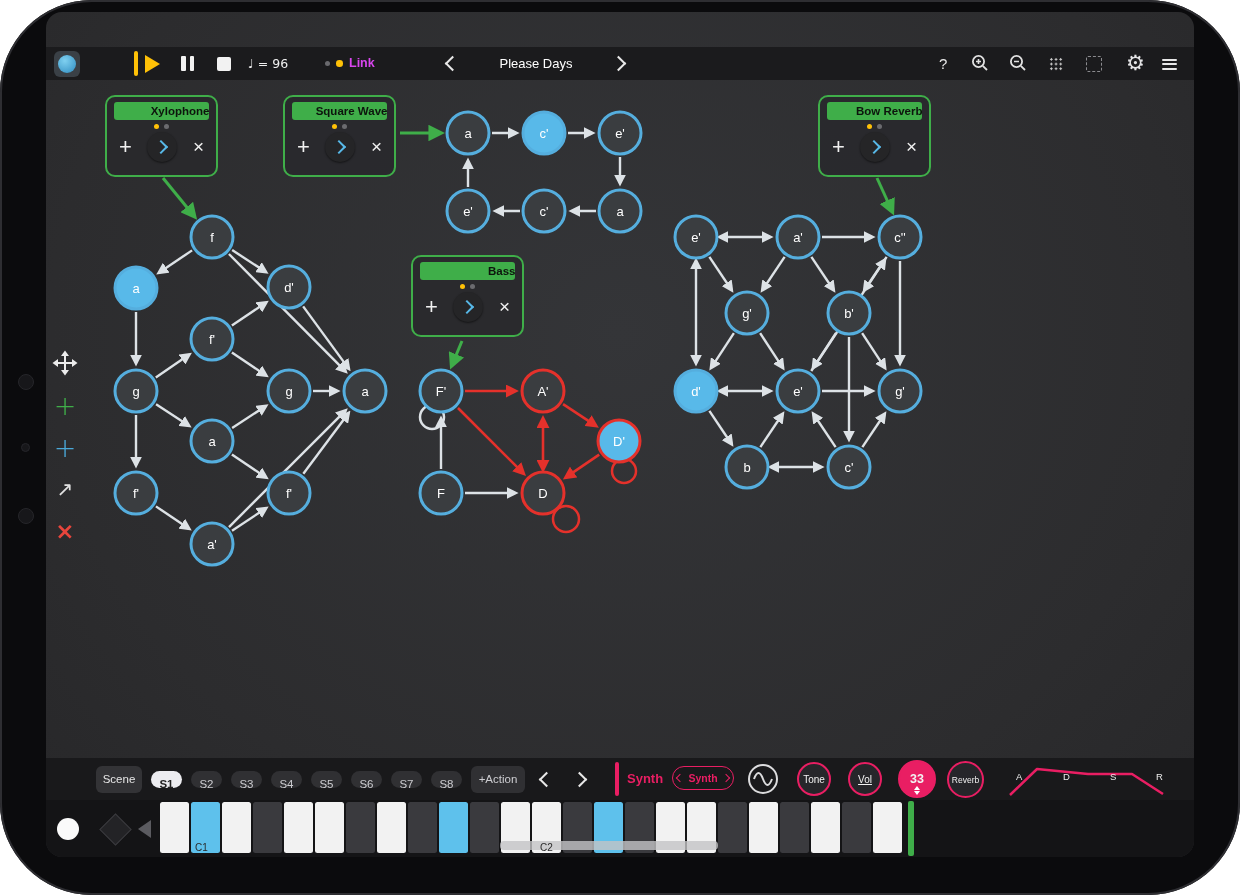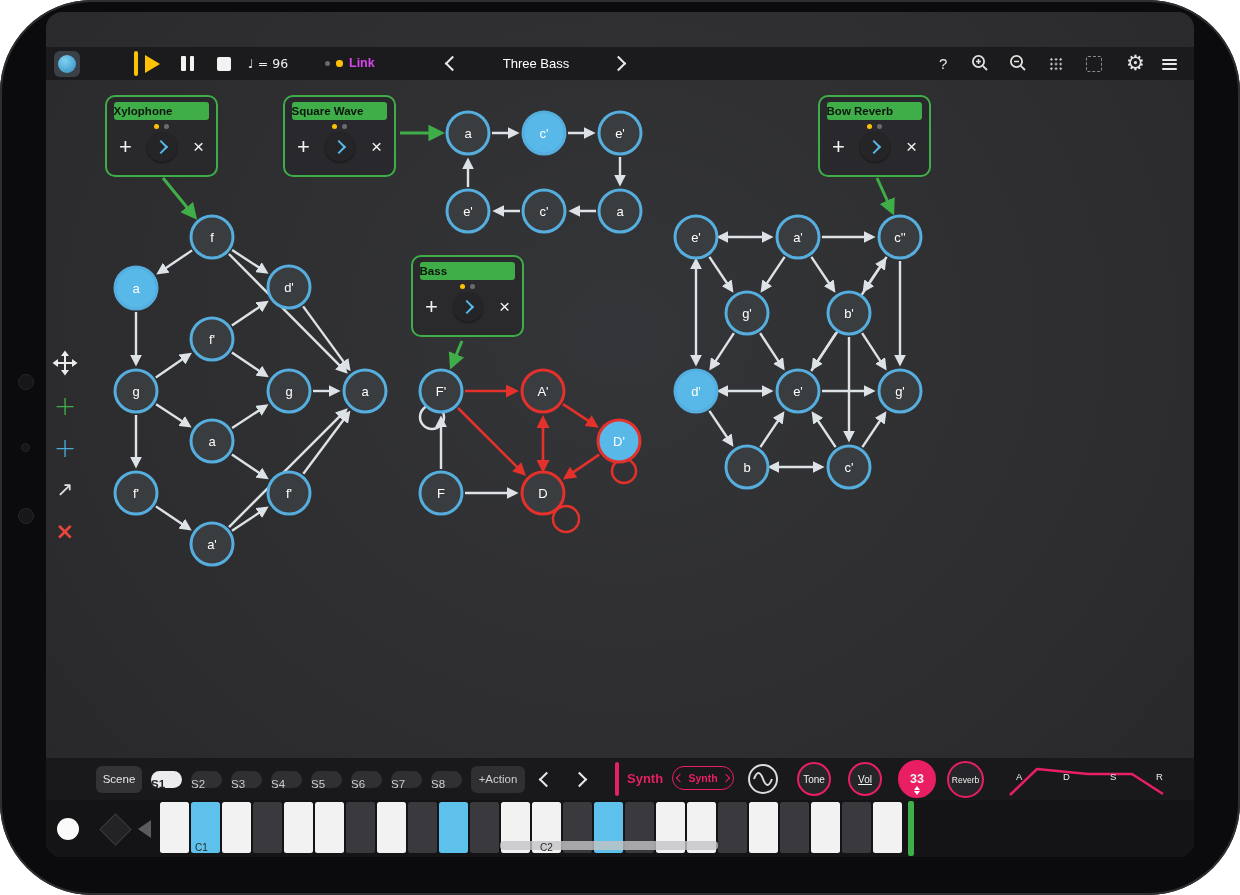--- a/index.html
+++ b/index.html
@@ -39,37 +39,37 @@
   
   .tools{position:absolute;left:2px;top:334px;width:38px;z-index:20;}
   .tool{position:relative;width:34px;height:34px;margin-bottom:8px;display:flex;align-items:center;justify-content:center;
         font-family:"DejaVu Sans",sans-serif;}
   .tool.plus-g{color:#3fae49;font-size:27px;font-weight:300;}
   .tool.plus-b{color:#4aa8d8;font-size:27px;font-weight:300;}
   .tool.arrow{color:#e0e0e0;font-size:20px;}
   .tool.del{color:#e8453c;font-size:23px;font-weight:bold;}
   
   .emitter{position:absolute;width:113px;height:82px;background:rgba(41,41,44,.92);border:2px solid #3fae49;border-radius:10px;z-index:10;box-sizing:border-box;}
-  .em-title{margin:5px auto 0;width:88%;height:18px;line-height:18px;background:#3fae49;border-radius:3px;color:#0d150d;font-size:11.5px;text-align:left;font-weight:bold;}
+  .em-title{margin:5px auto 0;width:88%;height:18px;line-height:18px;background:#3fae49;border-radius:3px;color:#0d150d;font-size:11.5px;text-align:right;font-weight:bold;}
   .em-dots{display:flex;justify-content:center;gap:5px;margin-top:4px;height:6px;}
   .em-dots .dy{width:5px;height:5px;border-radius:50%;background:#ffc107;}
   .em-dots .dg{width:5px;height:5px;border-radius:50%;background:#6b6b6f;}
   .em-row{display:flex;align-items:center;justify-content:space-between;padding:2px 12px 0;}
   .em-plus{color:#f0f0f0;font-size:22px;font-weight:300;line-height:28px;}
   .em-play{width:30px;height:30px;border-radius:50%;background:#252527;display:flex;align-items:center;justify-content:center;box-shadow:0 1px 2px rgba(0,0,0,.5);}
   .em-play .chev{width:8px;height:8px;border-left:2.6px solid #58b9e9;border-bottom:2.6px solid #58b9e9;transform:rotate(225deg);margin-left:-3px;}
   .em-close{color:#f0f0f0;font-size:19px;line-height:28px;}
   
   #graph-svg{position:absolute;left:0;top:0;width:1148px;height:845px;z-index:5;}
   #graph-svg text{font-family:"Liberation Sans","DejaVu Sans",sans-serif;}
   
   .scenebar{position:absolute;left:0;top:746px;width:100%;height:42px;background:#19191b;z-index:30;}
   .scene-row{position:absolute;left:50px;top:0;height:42px;display:flex;align-items:center;gap:9px;}
   .scene-lbl{width:46px;height:27px;line-height:27px;background:#333336;border-radius:6px;color:#e6e6e6;font-size:11.5px;text-align:center;}
-  .scene-btn{width:31px;height:17px;line-height:27px;background:#303033;border-radius:10px;color:#cdcdd1;font-size:11.5px;text-align:left;}
+  .scene-btn{width:31px;height:17px;line-height:27px;background:#303033;border-radius:10px;color:#cdcdd1;font-size:11.5px;text-align:center;}
   .scene-btn.sel{background:#ececf0;color:#222;font-weight:bold;}
   .scene-action{width:54px;height:27px;line-height:27px;background:#303033;border-radius:6px;color:#cdcdd1;font-size:11.5px;text-align:center;}
   .scene-chev{width:24px;height:27px;display:flex;align-items:center;justify-content:center;}
   .pinkbar{position:absolute;left:569px;top:4px;width:4px;height:34px;background:#e91e63;border-radius:2px;}
   .synth-lbl{position:absolute;left:581px;top:0;line-height:42px;color:#e91e63;font-size:13px;font-weight:bold;}
   .synth-pill{position:absolute;left:626px;top:8px;width:62px;height:24px;border:1.5px solid #e91e63;border-radius:14px;display:flex;align-items:center;justify-content:center;gap:5px;box-sizing:border-box;}
   .synth-pill span.txt{color:#e91e63;font-size:10.5px;font-weight:bold;}
   .pchev{display:inline-block;width:5px;height:5px;border-left:1.6px solid #e91e63;border-bottom:1.6px solid #e91e63;}
   .pchev.l{transform:rotate(45deg);} .pchev.r{transform:rotate(225deg);}
   .sine{position:absolute;left:702px;top:6px;width:30px;height:30px;border:2px solid #dcdcde;border-radius:50%;box-sizing:border-box;}
@@ -318,21 +318,21 @@
       <div class="pausebars">
           <b></b>
           <b></b>
         </div>
       <div class="stop-sq"></div>
       <div class="tempo">♩ = 96</div>
       <div class="dot ldot1"></div>
       <div class="dot ldot2"></div>
       <div class="link-label">Link</div>
       <span class="chev l nav-prev"></span>
-      <div class="song-title">Three Bass</div>
+      <div class="song-title">Please Days</div>
       <span class="chev r nav-next"></span>
       <div class="help">?</div>
       <svg class="ticon zoom-in" width="19" height="19" viewBox="0 0 19 19">
         <circle cx="7.5" cy="7.5" r="5.6" fill="none" stroke="#e0e0e0" stroke-width="1.8"></circle>
         <line x1="11.8" y1="11.8" x2="16" y2="16" stroke="#e0e0e0" stroke-width="1.8"></line>
         <line x1="7.5" y1="5" x2="7.5" y2="10" stroke="#e0e0e0" stroke-width="1.6"></line>
         <line x1="5" y1="7.5" x2="10" y2="7.5" stroke="#e0e0e0" stroke-width="1.6"></line>
       </svg>
       <svg class="ticon zoom-out" width="19" height="19" viewBox="0 0 19 19">
         <circle cx="7.5" cy="7.5" r="5.6" fill="none" stroke="#e0e0e0" stroke-width="1.8"></circle>

